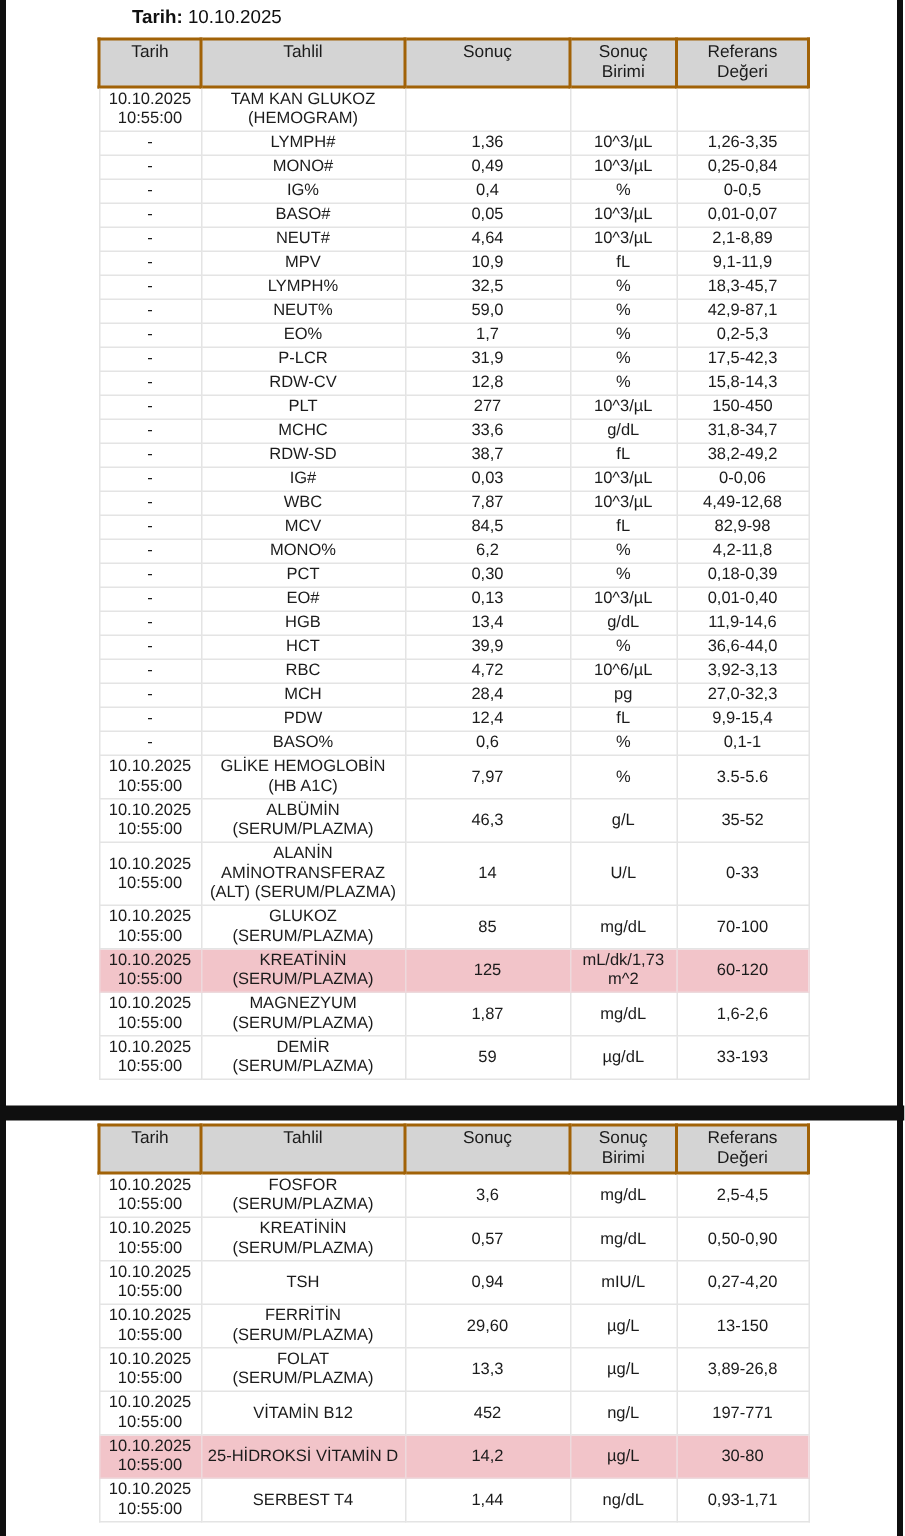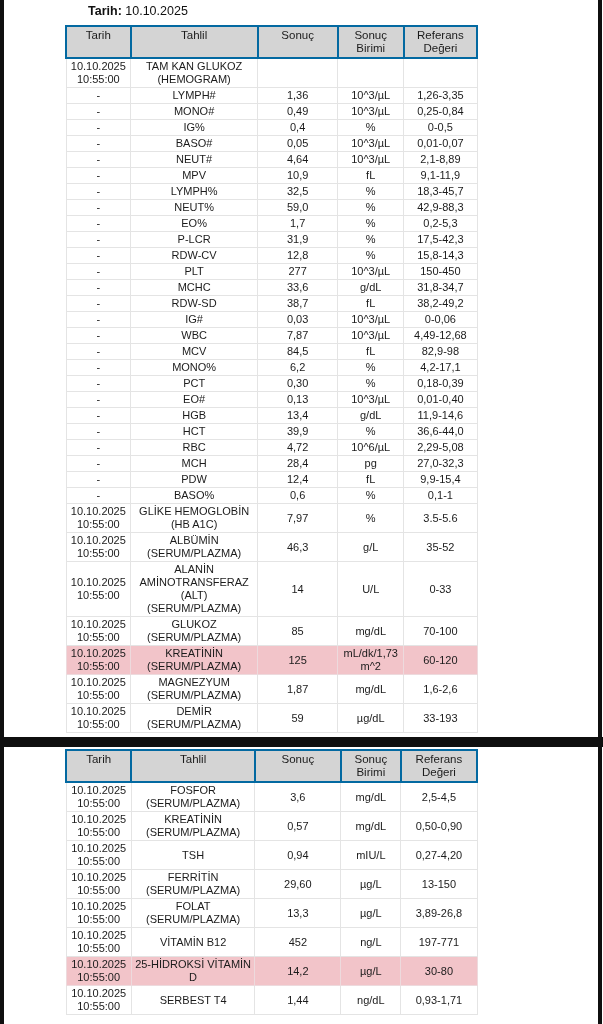--- a/index.html
+++ b/index.html
@@ -15,21 +15,21 @@
   .frame-left, .frame-right {
     position: absolute; top: 0; height: 1024px; width: 4px;
     background: var(--frame, #0f0f0f); z-index: 5;
   }
   .frame-left { left: 0; }
   .frame-right { right: 1px; }
   .divider {
     position: absolute; left: 0; top: 737px; width: 603px; height: 10px;
     background: var(--frame, #0f0f0f); z-index: 6;
   }
-  .panel { position: absolute; left: 0; width: 478px; }
+  .panel { position: absolute; left: 0; width: 603px; }
   .panel-top { top: 0; }
   .panel-bottom { top: 749px; }
   .report-date {
     margin: 4px 0 7px 88px;
     font-size: 12.5px; color: #101010;
   }
   .report-date .lbl { font-weight: bold; }
   table {
     border-collapse: collapse;
     table-layout: fixed;
@@ -38,21 +38,21 @@
     line-height: 13px;
     color: #1b1b1b;
   }
   col.c-tarih    { width: 68px; }
   col.c-tahlil   { width: 136px; }
   col.c-sonuc    { width: 110px; }
   col.c-birim    { width: 71px; }
   col.c-referans { width: 88px; }
   th {
     background: var(--header-bg, #d4d4d4);
-    border: 2px solid #0369a1;
+    border: 2px solid #a16207;
     font-weight: 400;
     font-size: 11.5px;
     padding: 2px 2px;
     vertical-align: top;
     text-align: center;
     white-space: pre-line;
   }
   td {
     border: 1px solid #e4e4e4;
     padding: 1px 2px;
@@ -148,21 +148,21 @@
           <td>LYMPH%</td>
           <td>32,5</td>
           <td>%</td>
           <td>18,3-45,7</td>
         </tr>
         <tr>
           <td>-</td>
           <td>NEUT%</td>
           <td>59,0</td>
           <td>%</td>
-          <td>42,9-88,3</td>
+          <td>42,9-87,1</td>
         </tr>
         <tr>
           <td>-</td>
           <td>EO%</td>
           <td>1,7</td>
           <td>%</td>
           <td>0,2-5,3</td>
         </tr>
         <tr>
           <td>-</td>
@@ -218,21 +218,21 @@
           <td>MCV</td>
           <td>84,5</td>
           <td>fL</td>
           <td>82,9-98</td>
         </tr>
         <tr>
           <td>-</td>
           <td>MONO%</td>
           <td>6,2</td>
           <td>%</td>
-          <td>4,2-17,1</td>
+          <td>4,2-11,8</td>
         </tr>
         <tr>
           <td>-</td>
           <td>PCT</td>
           <td>0,30</td>
           <td>%</td>
           <td>0,18-0,39</td>
         </tr>
         <tr>
           <td>-</td>
@@ -253,21 +253,21 @@
           <td>HCT</td>
           <td>39,9</td>
           <td>%</td>
           <td>36,6-44,0</td>
         </tr>
         <tr>
           <td>-</td>
           <td>RBC</td>
           <td>4,72</td>
           <td>10^6/µL</td>
-          <td>2,29-5,08</td>
+          <td>3,92-3,13</td>
         </tr>
         <tr>
           <td>-</td>
           <td>MCH</td>
           <td>28,4</td>
           <td>pg</td>
           <td>27,0-32,3</td>
         </tr>
         <tr>
           <td>-</td>

